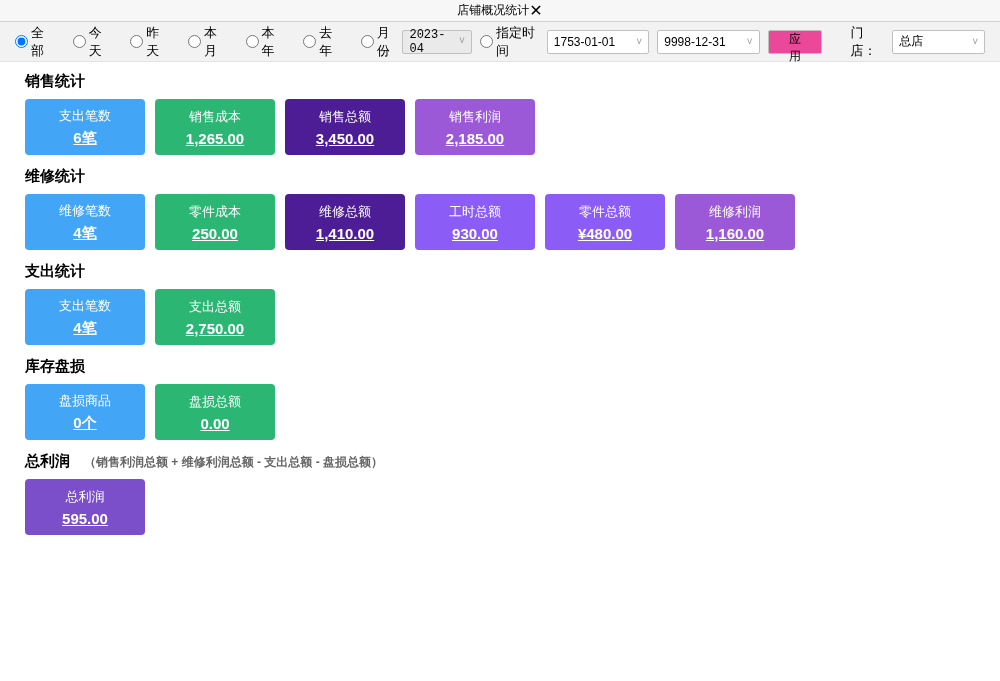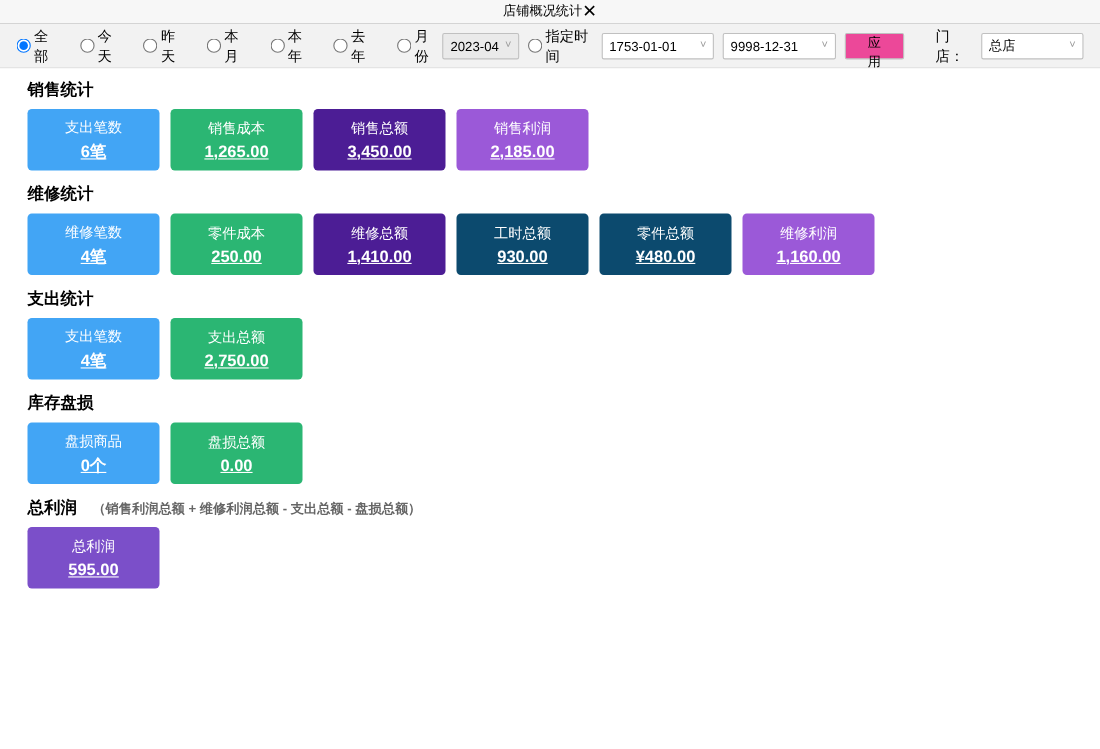--- a/index.html
+++ b/index.html
@@ -39,21 +39,21 @@
 .radio-item { display: flex; align-items: center; gap: 3px; cursor: pointer; }
 .radio-item input { margin: 0; }
 .month-select, .date-input, .store-select {
   height: 24px;
   border: 1px solid #c0c0c0;
   background: #fff;
   padding: 0 6px;
   font-size: 12px;
   border-radius: 2px;
 }
-.month-select { width: 78px; display: flex; align-items: center; justify-content: space-between; background: #eaeaea; }
+.month-select { width: 78px; display: flex; align-items: center; justify-content: space-between; background: #eaeaea; font-family: Liberation Mono, monospace; }
 .date-input { width: 116px; display: flex; align-items: center; justify-content: space-between; }
 .store-select { width: 105px; display: flex; align-items: center; justify-content: space-between; }
 .chev { color: #999; font-size: 10px; }
 .btn-apply {
   height: 24px;
   padding: 0 16px;
   border: 1px solid #c0c0c0;
   background: #ec4899;
   border-radius: 2px;
   cursor: pointer;
@@ -88,21 +88,21 @@
 .card-label { font-size: 13px; }
 .card-value {
   font-size: 15px;
   font-weight: bold;
   text-decoration: underline;
 }
 .blue   { background: #42a5f5; }
 .green  { background: #2bb673; }
 .orange { background: #f5a623; }
 .red    { background: #4c1d95; }
-.salmon { background: #0c4a6e; }
+.salmon { background: #8b5cf6; }
 .purple { background: #9b59d8; }
 .violet { background: #7b4fc9; }
 </style>
 </head>
 <body>
 
 <div class="titlebar">
   <span class="title">店铺概况统计</span>
   <span class="close">✕</span>
 </div>

